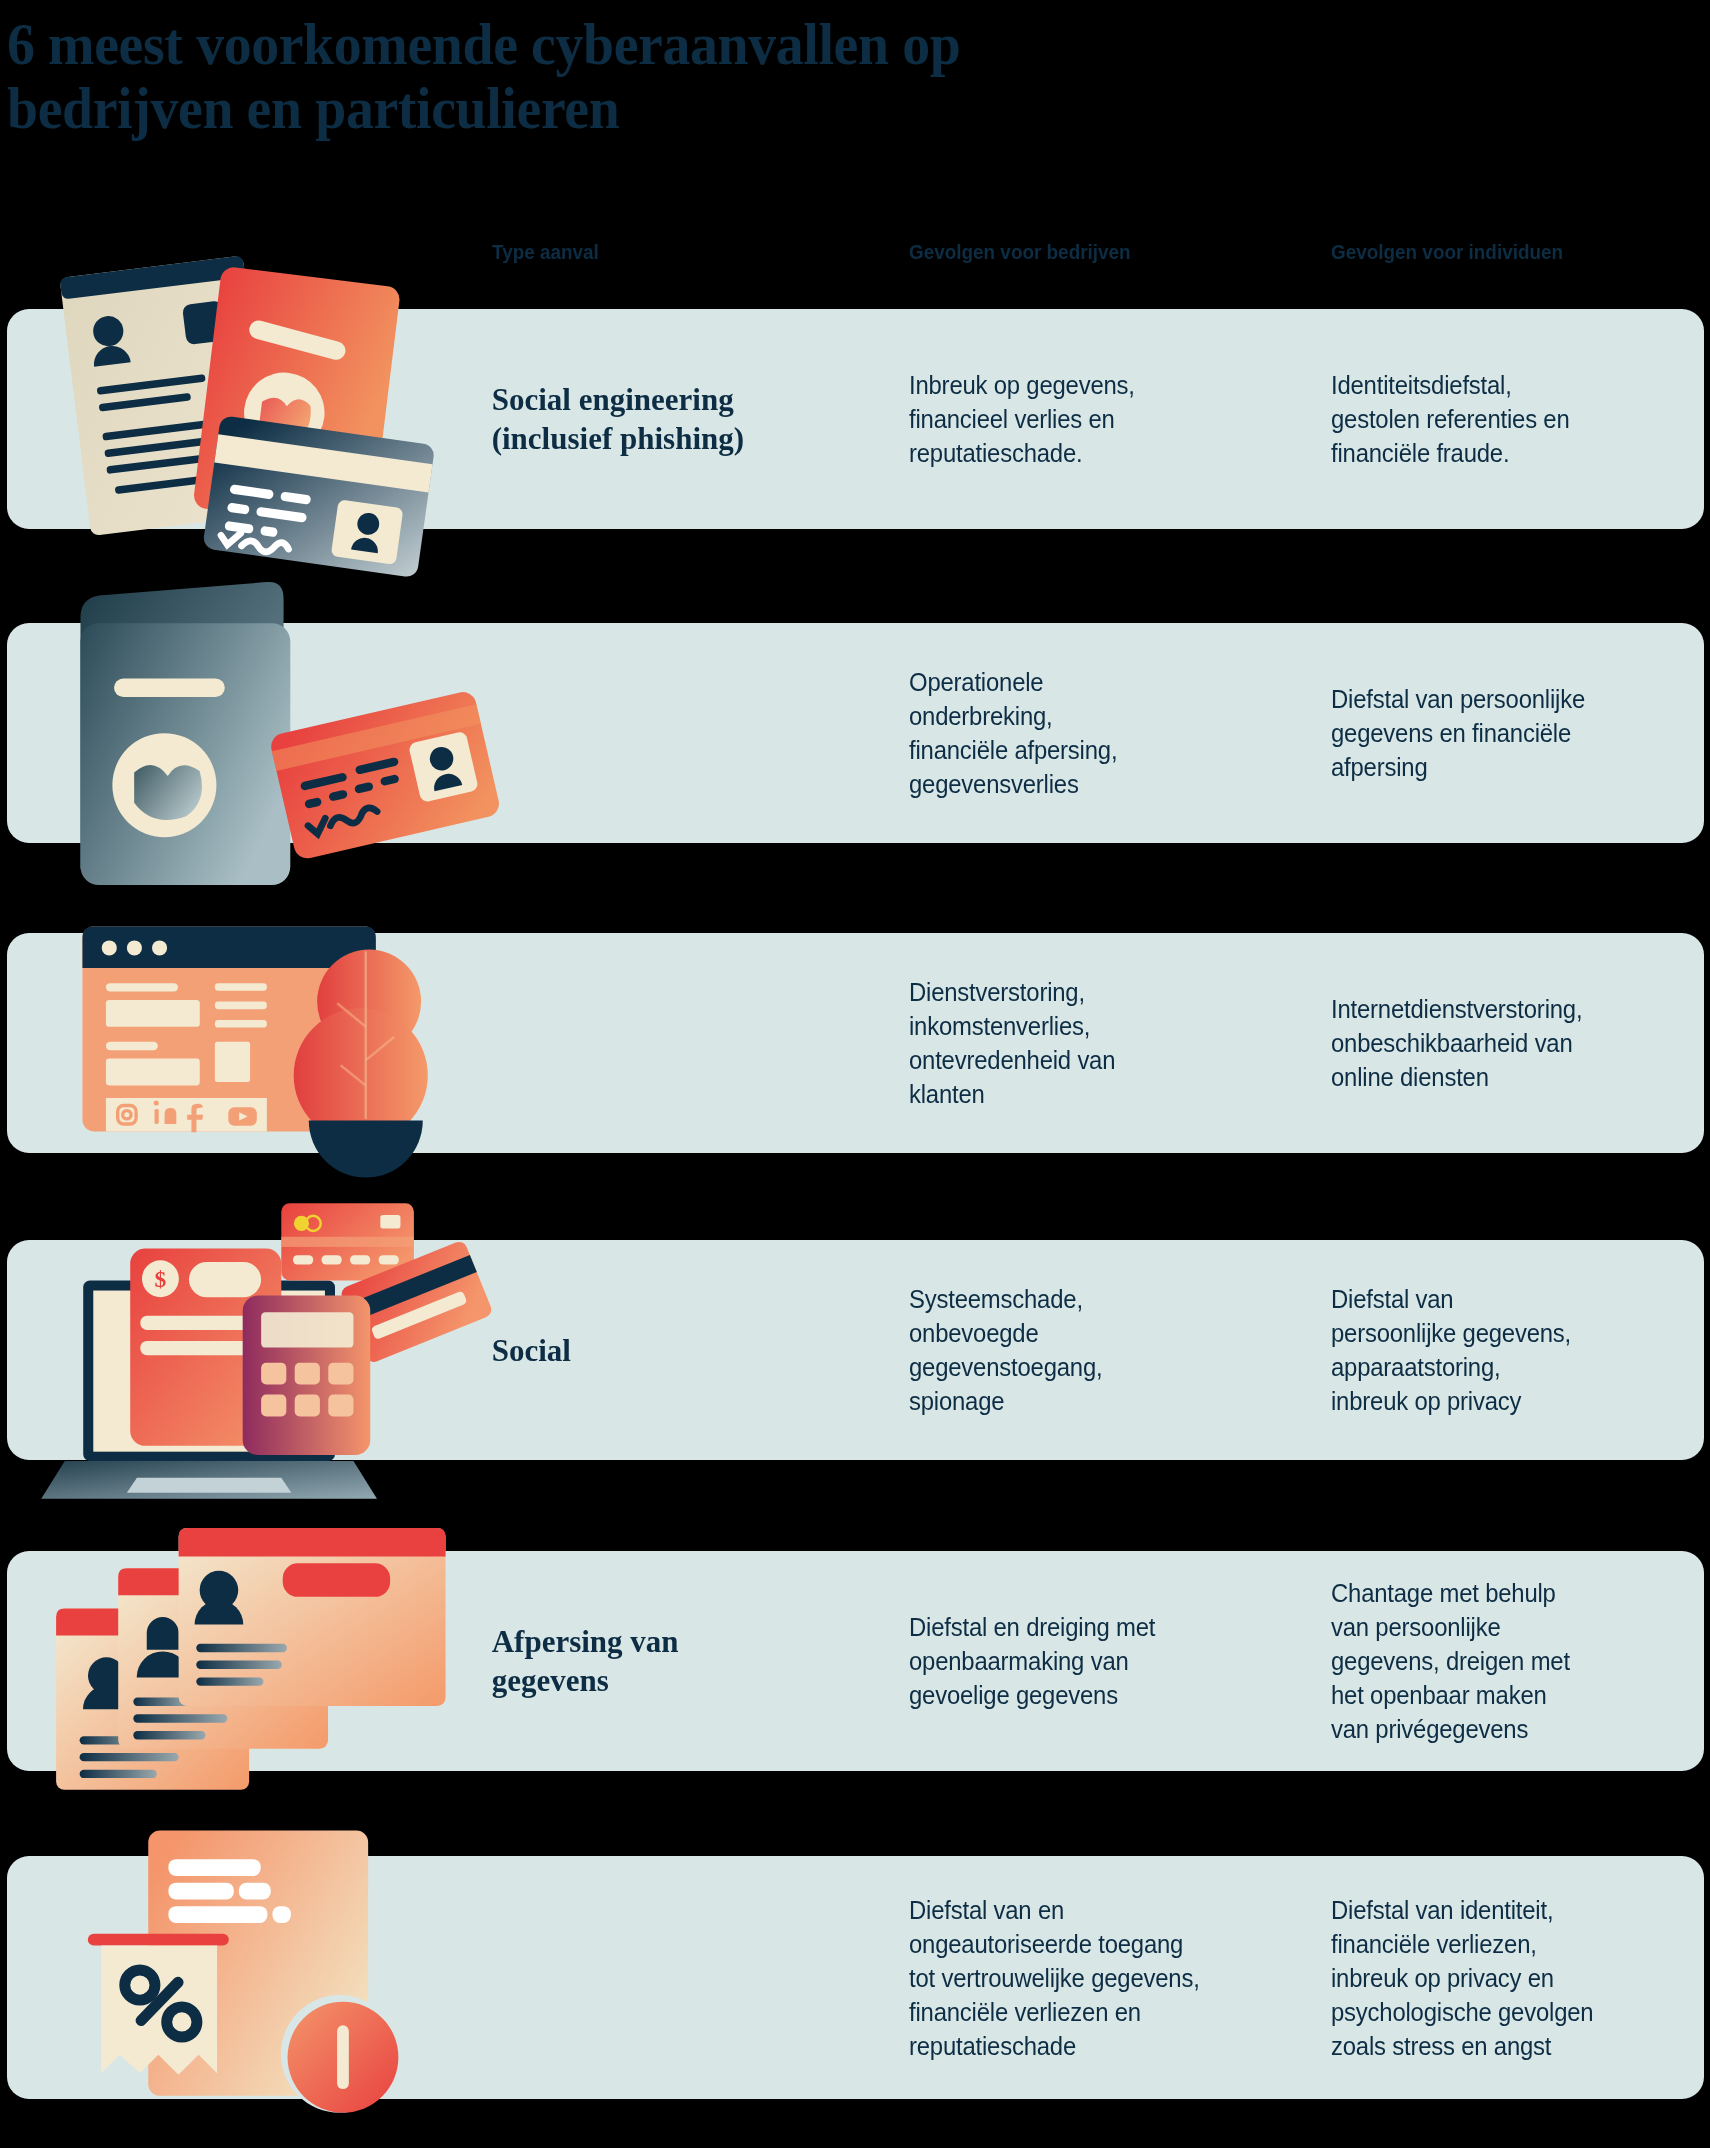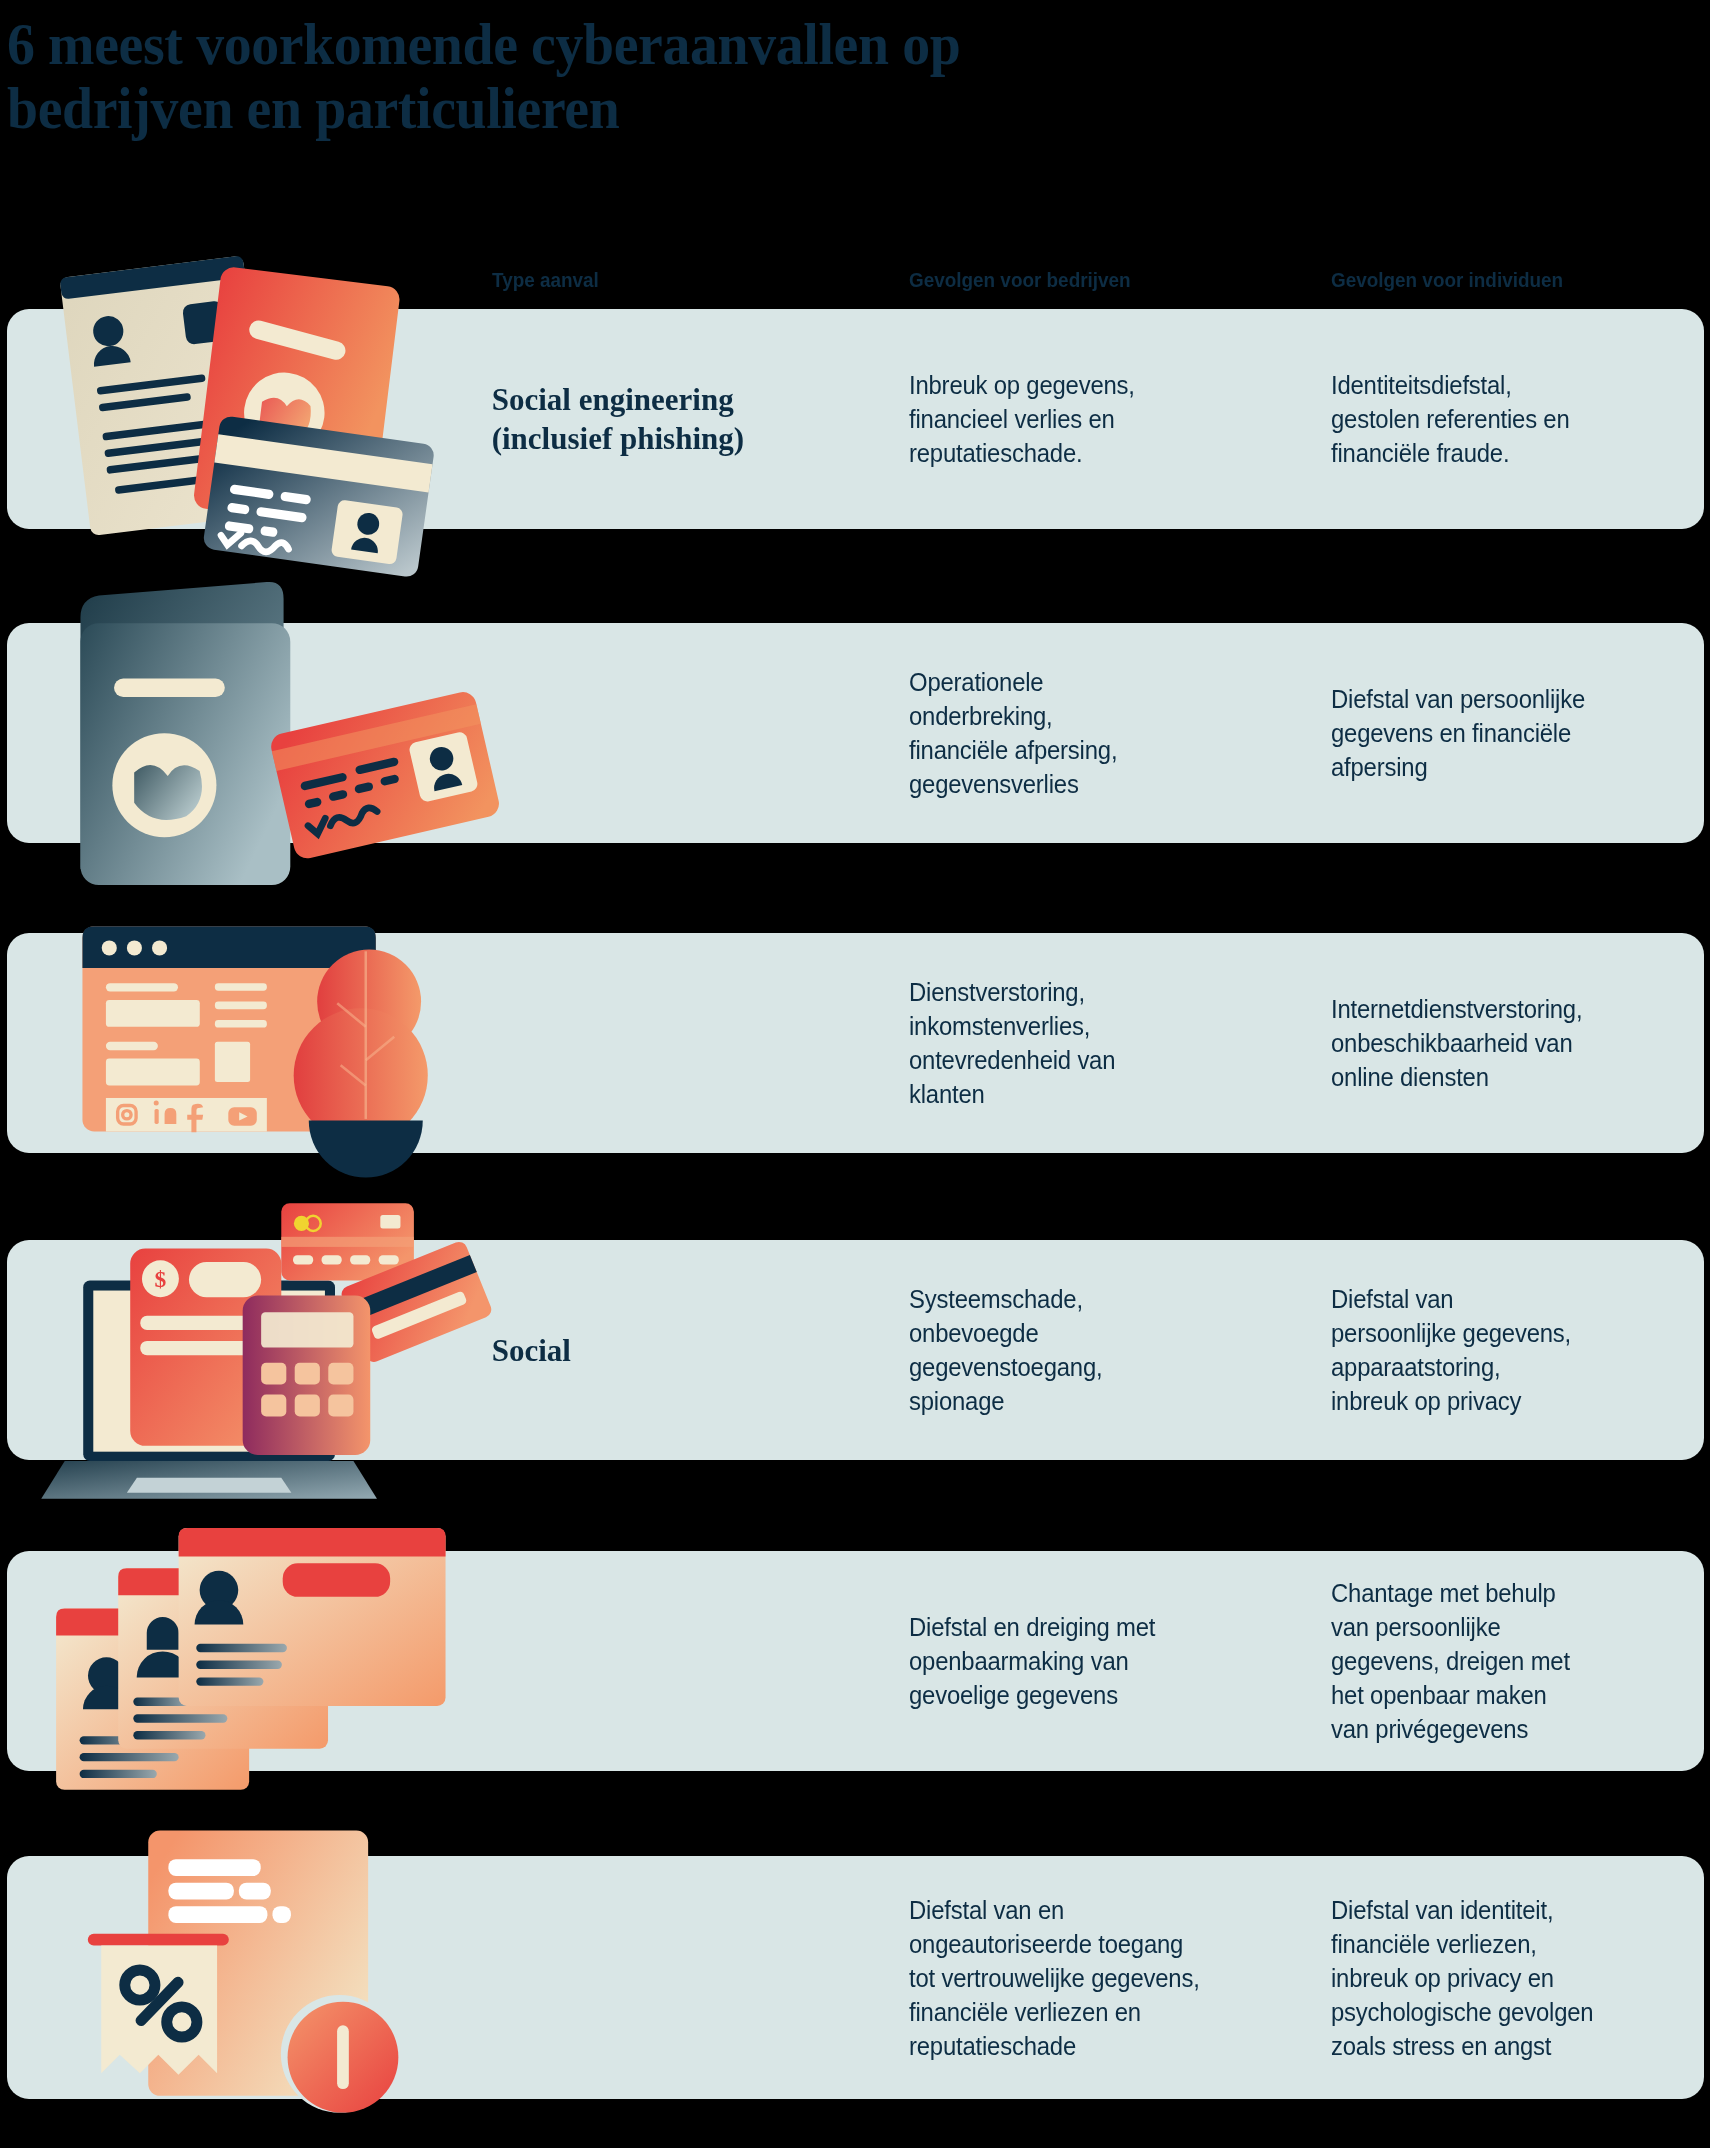--- a/index.html
+++ b/index.html
@@ -34,21 +34,21 @@
     letter-spacing: -0.4px;
     transform: scaleX(0.93);
     transform-origin: left top;
     white-space: pre-line;
   }
 
   
   .col-headers {
     position: absolute;
     left: 0;
-    top: 264px;
+    top: 236px;
     width: 1586px;
     height: 34px;
   }
   .col-headers .ch {
     position: absolute;
     color: #0d2d44;
     font-family: "Liberation Sans", sans-serif;
     font-weight: 700;
     font-size: 21px;
     line-height: 25px;
@@ -414,20 +414,22 @@
         <rect x="164" y="0" width="318" height="212" rx="10" fill="url(#g5a)"></rect>
         <path d="M164 10 q0 -10 10 -10 l298 0 q10 0 10 10 l0 24 l-318 0 z" fill="#e8413f"></path>
         <circle cx="212" cy="74" r="23" fill="#0d2d44"></circle>
         <path d="M183 115 a29 29 0 0 1 58 0 z" fill="#0d2d44"></path>
         <rect x="288" y="42" width="128" height="40" rx="18" fill="#e8413f"></rect>
         <rect x="185" y="138" width="108" height="10" rx="5" fill="url(#g5txt)"></rect>
         <rect x="185" y="158" width="102" height="10" rx="5" fill="url(#g5txt)"></rect>
         <rect x="185" y="178" width="80" height="10" rx="5" fill="url(#g5txt)"></rect>
       </svg>
     </div>
+    <div class="cell cell-type">Afpersing van
+gegevens</div>
     <div class="cell cell-desc cell-biz">Diefstal en dreiging met
 openbaarmaking van
 gevoelige gegevens</div>
     <div class="cell cell-desc cell-indiv">Chantage met behulp
 van persoonlijke
 gegevens, dreigen met
 het openbaar maken
 van privégegevens</div>
   </div>
 

